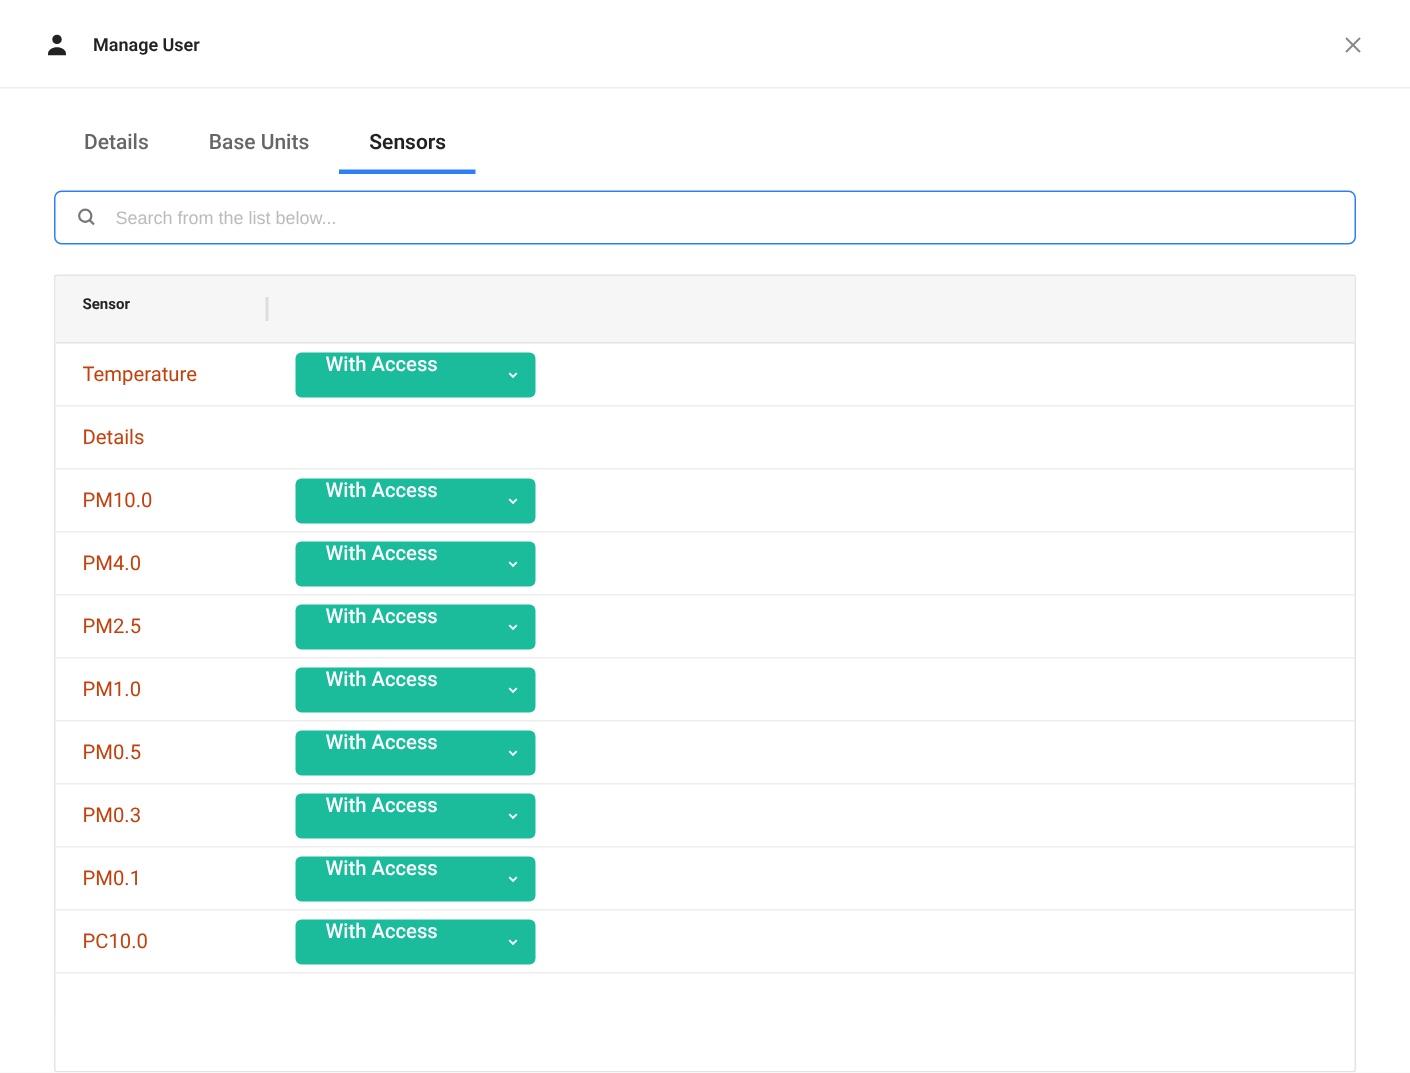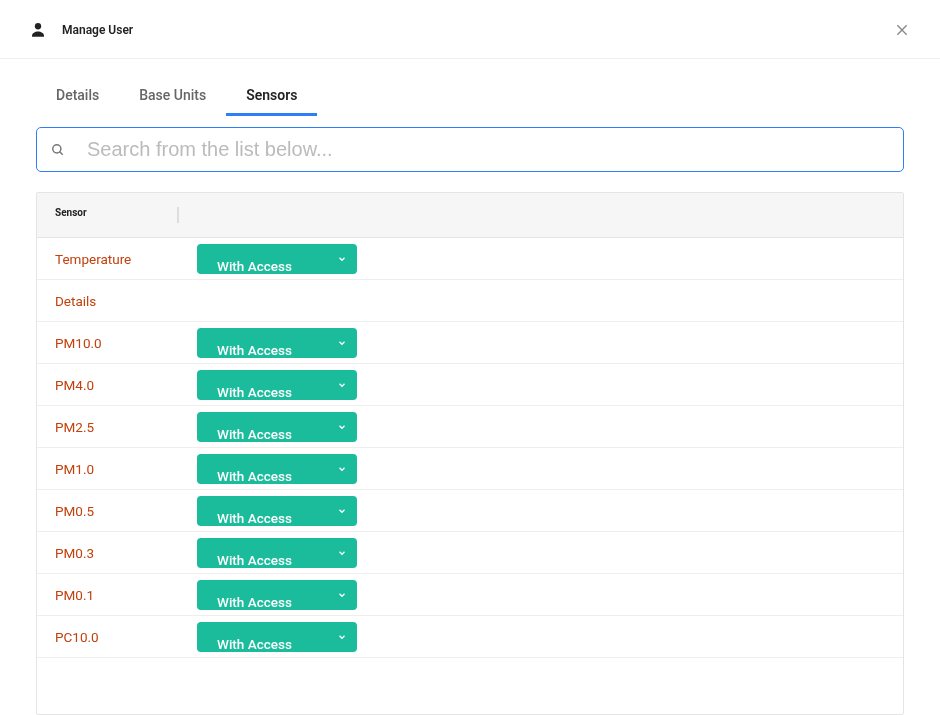--- a/index.html
+++ b/index.html
@@ -82,24 +82,23 @@
     }
     .search-wrap .search-icon {
       margin-right: 12px;
       color: #888;
       display: flex;
     }
     .search-wrap input {
       border: none;
       outline: none;
       flex: 1;
-      font-size: 20px;
+      font-size: 12px;
       color: #0f172a;
       background: transparent;
-      margin-left: 10px;
     }
     .search-wrap input::placeholder { color: #bbb; }
     .table-wrap {
       border: 1px solid #e4e4e4;
       border-radius: 2px;
       flex: 1;
       display: flex;
       flex-direction: column;
       overflow: hidden;
     }
@@ -140,21 +139,21 @@
     }
     .select-pill {
       position: relative;
       width: 160px;
       height: 30px;
       border-radius: 4px;
       color: #fff;
       font-size: 13.5px;
       font-weight: 500;
       display: flex;
-      align-items: flex-end;
+      align-items: flex-start;
       padding-left: 20px;
       margin-left: 2px;
       cursor: pointer;
     }
     .select-pill.with-access { background: #1abc9c; }
     .select-pill.no-access { background: #d7513e; }
     .select-pill .chevron {
       position: absolute;
       right: 10px;
       top: 50%;

